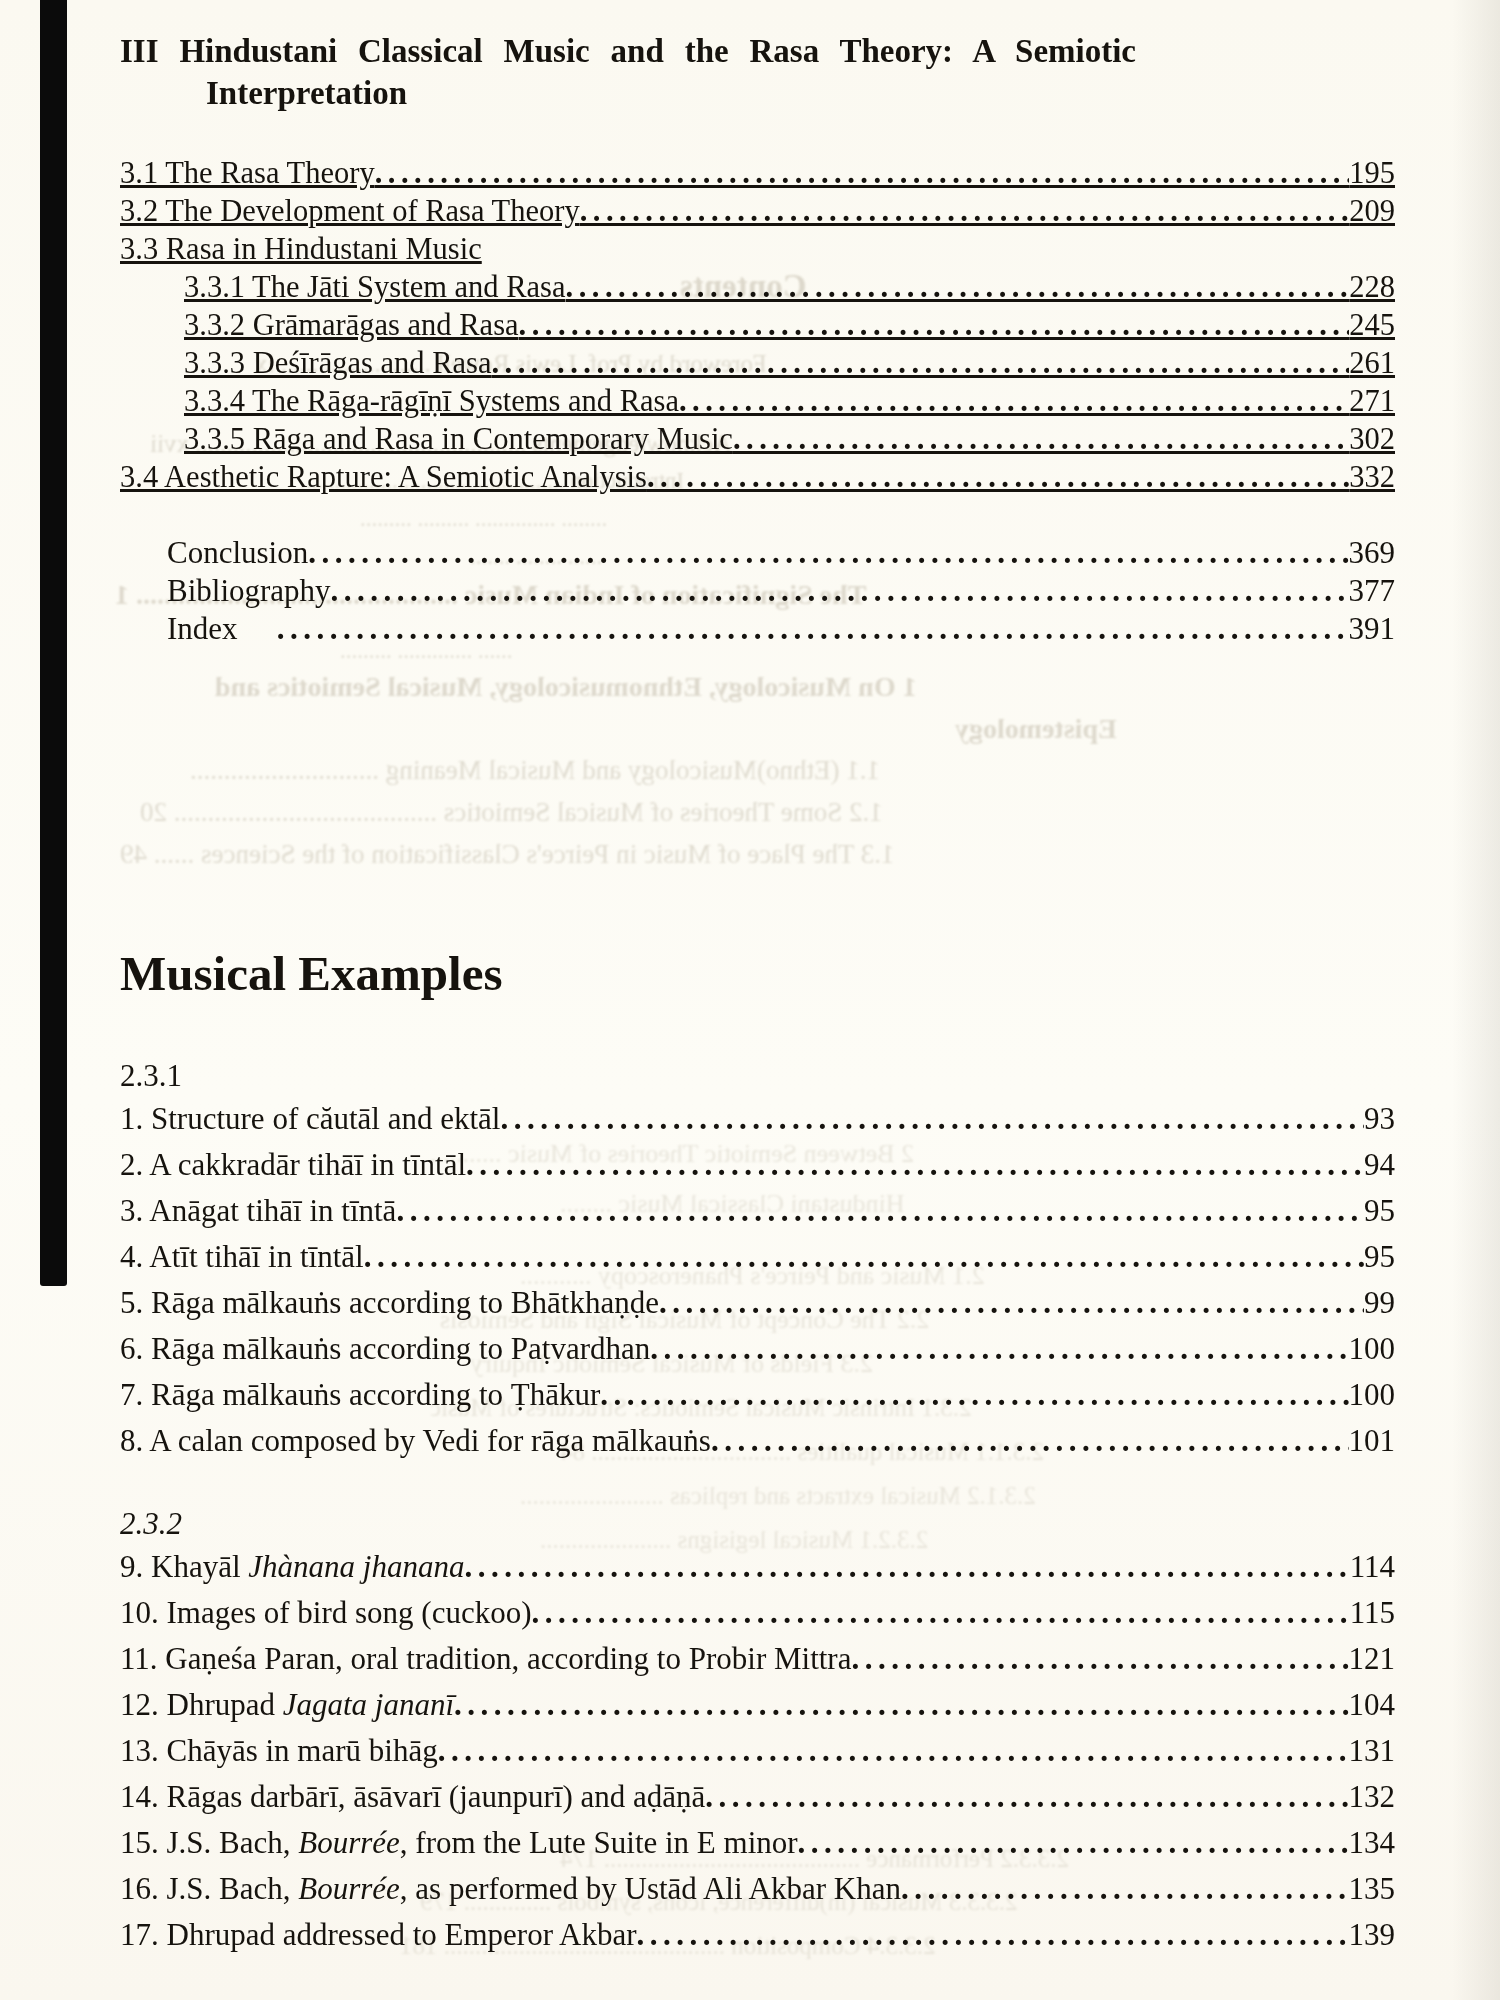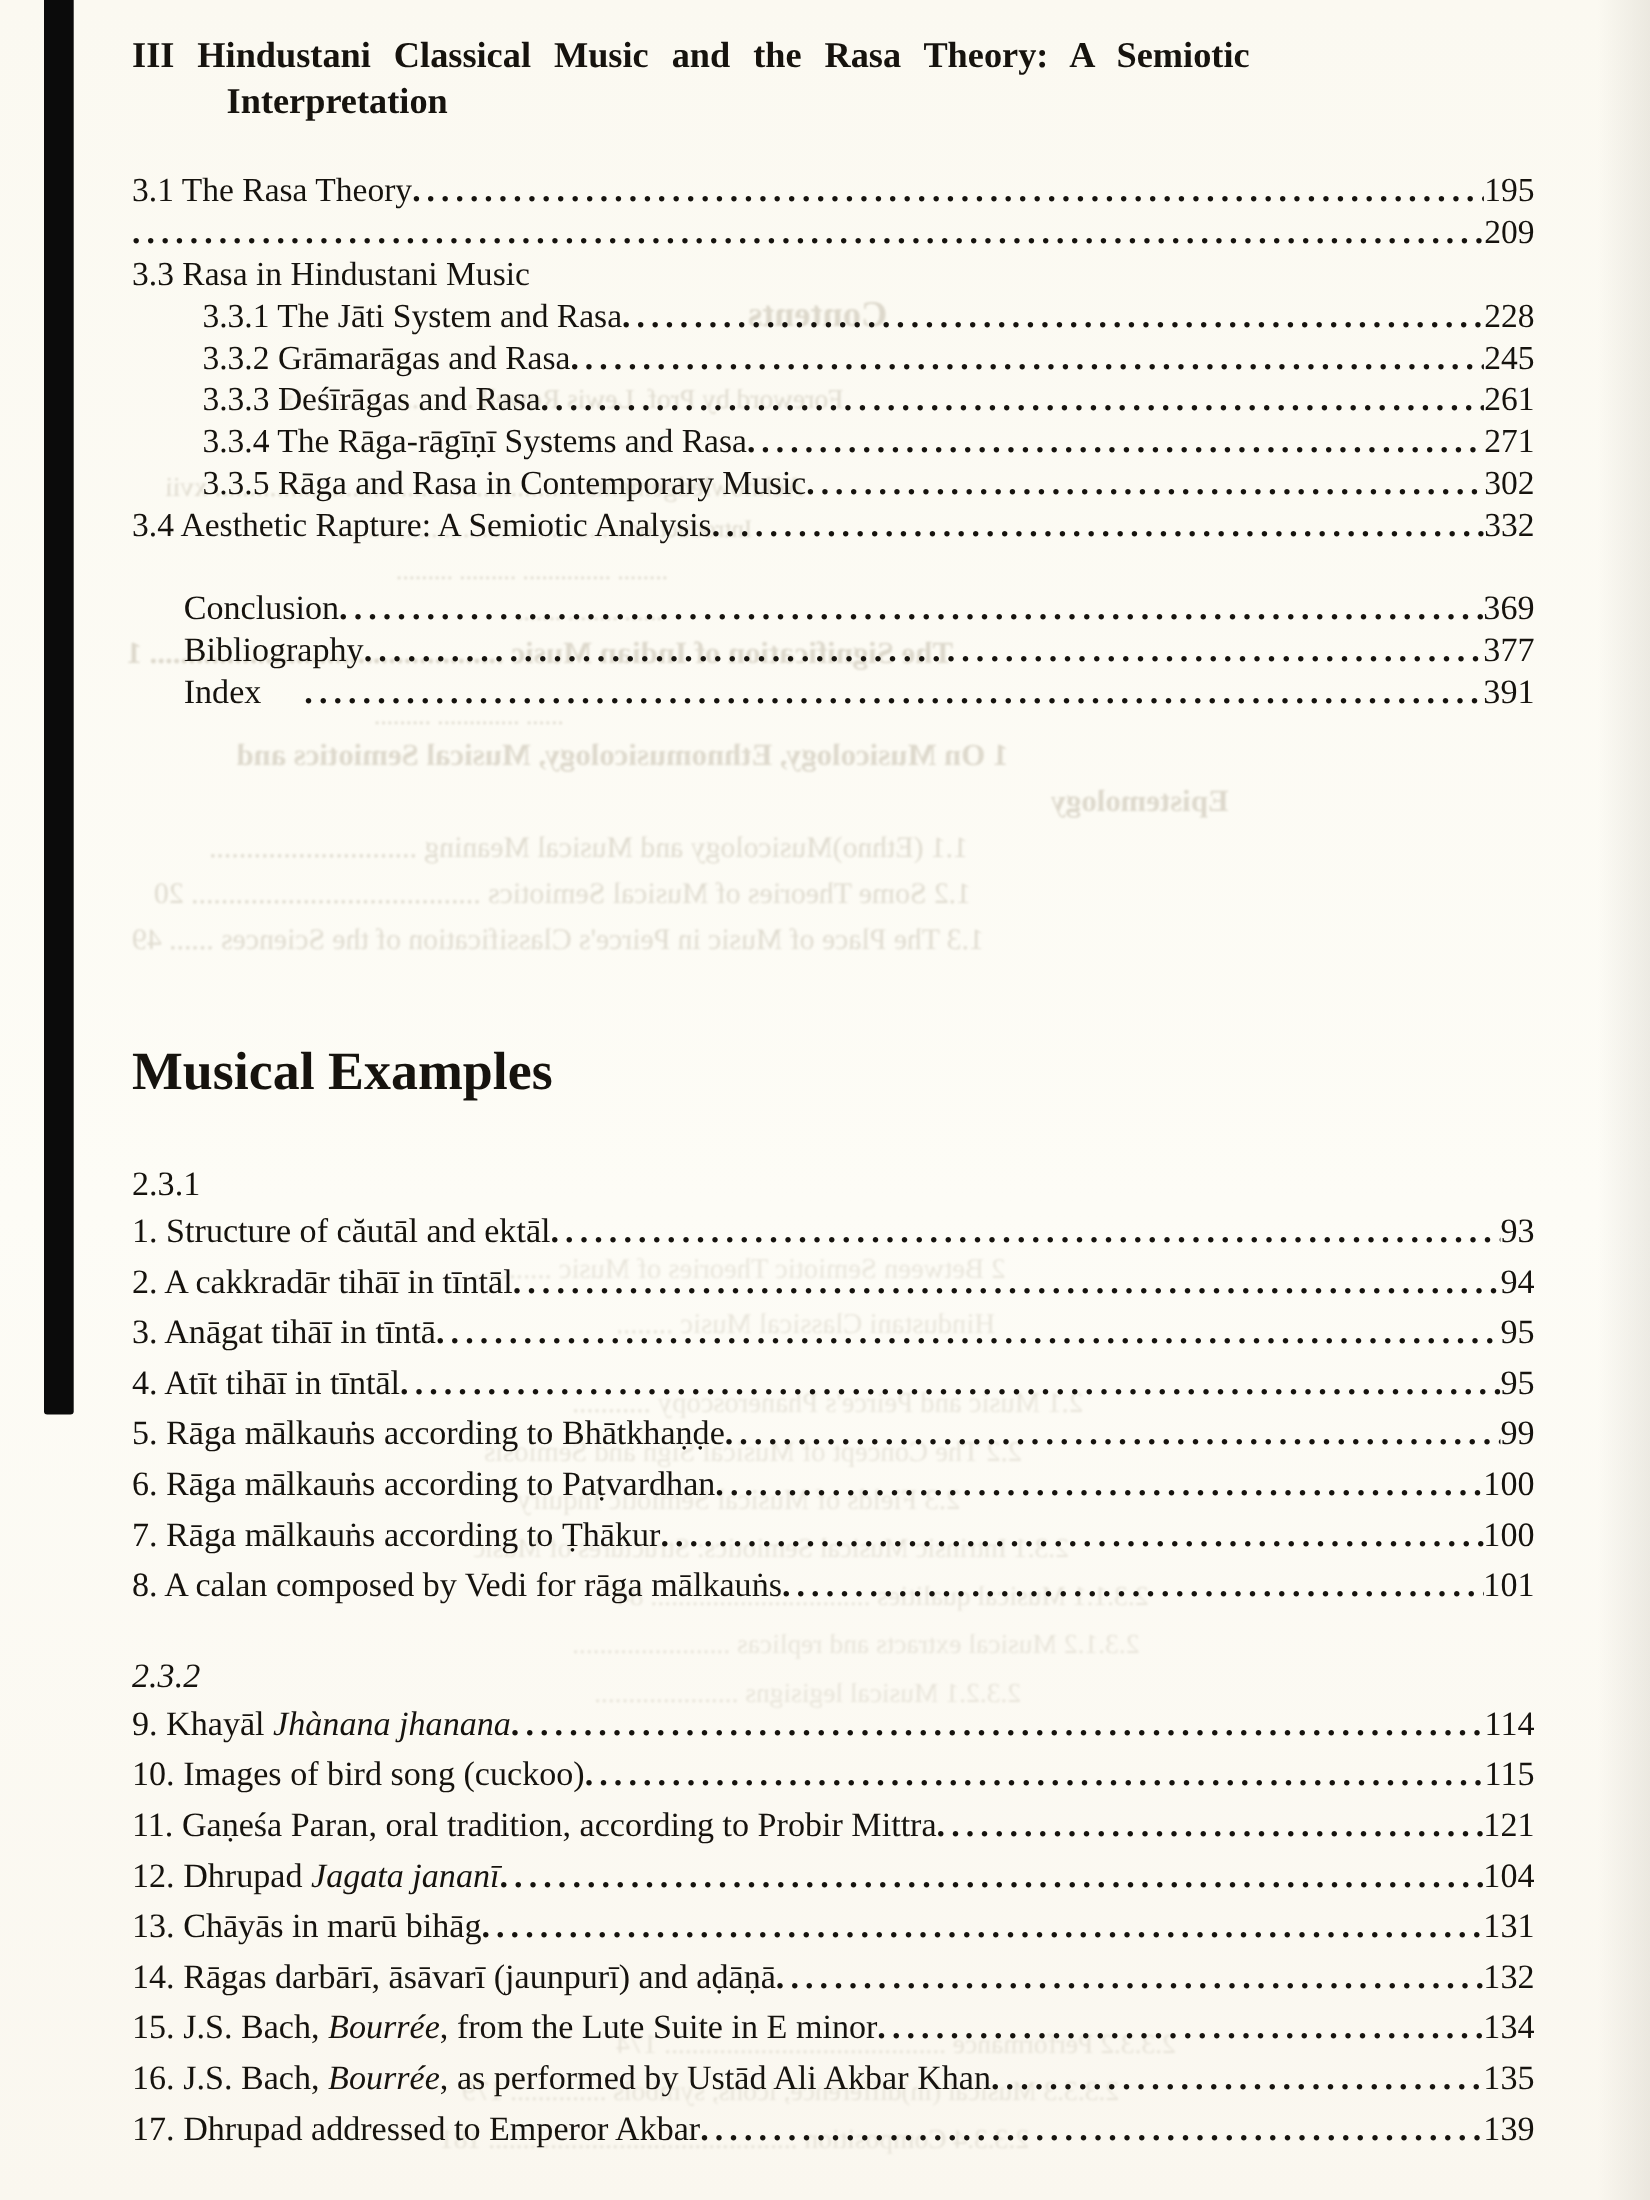--- a/index.html
+++ b/index.html
@@ -27,21 +27,21 @@
   }
   .ghost.b{ font-weight:700; color:#c4bdac; }
   .ghost.lt{ opacity:.38; }
   
   .content{ position:absolute; left:120px; right:105px; top:30px; }
   .chapter-heading{
     font-weight:700; font-size:33px; line-height:42px;
     width:930px; text-align:justify;
     padding-left:86px; text-indent:-86px;
   }
-  .toc{ margin-top:40px; font-size:30.5px; }
+  .toc{ margin-top:40px; font-size:30.5px;text-decoration:underline; }
   .toc-row{ display:flex; align-items:baseline; line-height:38px; }
   .toc-row.indent{ padding-left:64px; }
   .lbl{ white-space:nowrap; }
   .dots{ flex:1 1 auto; overflow:hidden; white-space:nowrap; min-width:6px; }
   .dots::before{
     content:"........................................................................................................................................................................................................................................";
     letter-spacing:5.5px; font-weight:700;
   }
   .pagenum{ white-space:nowrap; }
   .backmatter{ margin-top:38px; font-size:31px;margin-left:47px; }
@@ -96,20 +96,21 @@
       <span>Hindustani Classical Music and the Rasa Theory: A Semiotic Interpretation</span>
     </div>
 
     <div class="toc">
       <div class="toc-row">
         <span class="lbl">3.1 The Rasa Theory</span>
         <span class="dots"></span>
         <span class="pagenum">195</span>
       </div>
       <div class="toc-row">
+        <span class="lbl">3.2 The Development of Rasa Theory</span>
         <span class="dots"></span>
         <span class="pagenum">209</span>
       </div>
       <div class="toc-row">
         <span class="lbl">3.3 Rasa in Hindustani Music</span>
       </div>
       <div class="toc-row indent">
         <span class="lbl">3.3.1 The Jāti System and Rasa</span>
         <span class="dots"></span>
         <span class="pagenum">228</span>

